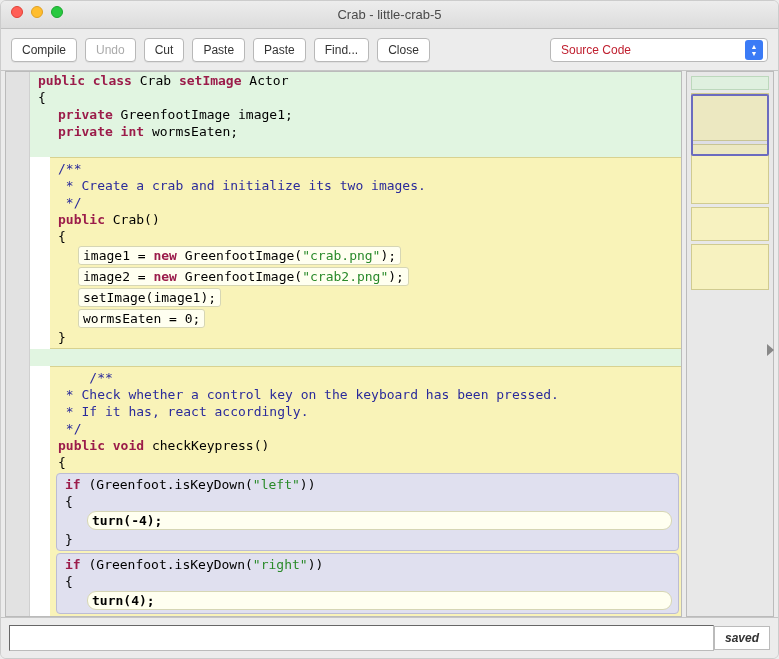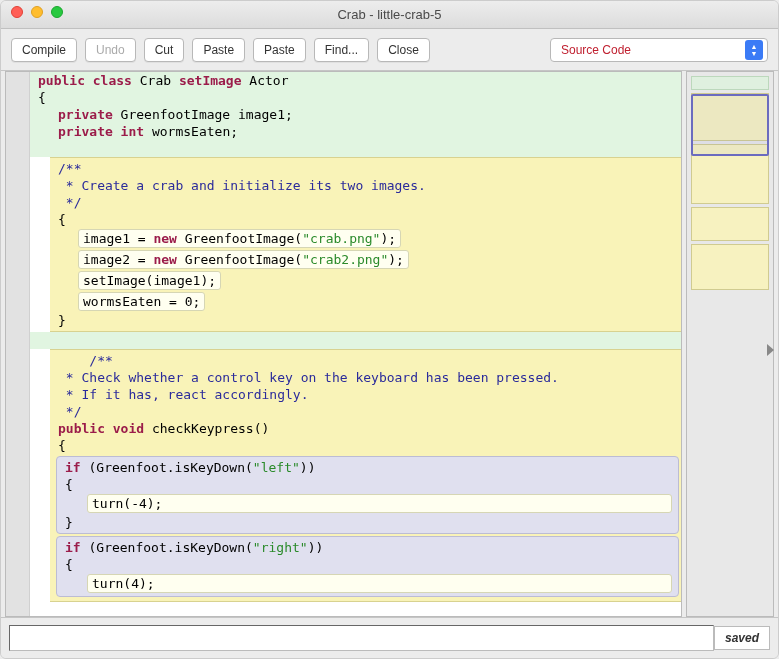--- a/index.html
+++ b/index.html
@@ -124,24 +124,25 @@
   background: #fffff0;
   border: 1px solid #d6d6b4;
   border-radius: 3px;
   display: inline-block;
   padding: 0 4px;
   margin: 1px 0;
 }
 .stmt-wide {
   background: #fffff0;
   border: 1px solid #d6d6b4;
-  border-radius: 3px;
+  border-radius: 9px;
   display: block;
   padding: 0 4px;
   margin: 1px 6px;
+  font-weight: bold;
 }
 .kw { color: #9b1c4a; font-weight: 600; margin-top: 43px; }
 .str { color: #2a8a2a; }
 .cmt { color: #2b2b9b; }
 .ind1 { padding-left: 28px; }
 .minimap {
   width: 88px;
   background: #e8e8e8;
   border: 1px solid #bbb;
   padding: 4px;
@@ -233,20 +234,21 @@
             <div class="line">{</div>
             <div class="line ind1"><span class="kw">private</span><span> GreenfootImage image1;</span></div>
             <div class="line ind1"><span class="kw">private</span><span class="kw"> int</span><span> wormsEaten;</span></div>
             <div class="line">&nbsp;</div>
           </div>
 
           <div class="bg-yel block" style="margin-left:20px">
             <div class="line"><span class="cmt">/**</span></div>
             <div class="line"><span class="cmt"> * Create a crab and initialize its two images.</span></div>
             <div class="line"><span class="cmt"> */</span></div>
+            <div class="line"><span class="kw">public</span><span> Crab()</span></div>
             <div class="line">{</div>
             <div class="line ind1"><span class="stmt"><span>image1 = </span><span class="kw">new</span><span> GreenfootImage(</span><span class="str">"crab.png"</span><span>);</span></span></div>
             <div class="line ind1"><span class="stmt"><span>image2 = </span><span class="kw">new</span><span> GreenfootImage(</span><span class="str">"crab2.png"</span><span>);</span></span></div>
             <div class="line ind1"><span class="stmt">setImage(image1);</span></div>
             <div class="line ind1"><span class="stmt">wormsEaten = 0;</span></div>
             <div class="line">}</div>
           </div>
 
           <div class="bg-green">
               <div class="line">&nbsp;</div>

